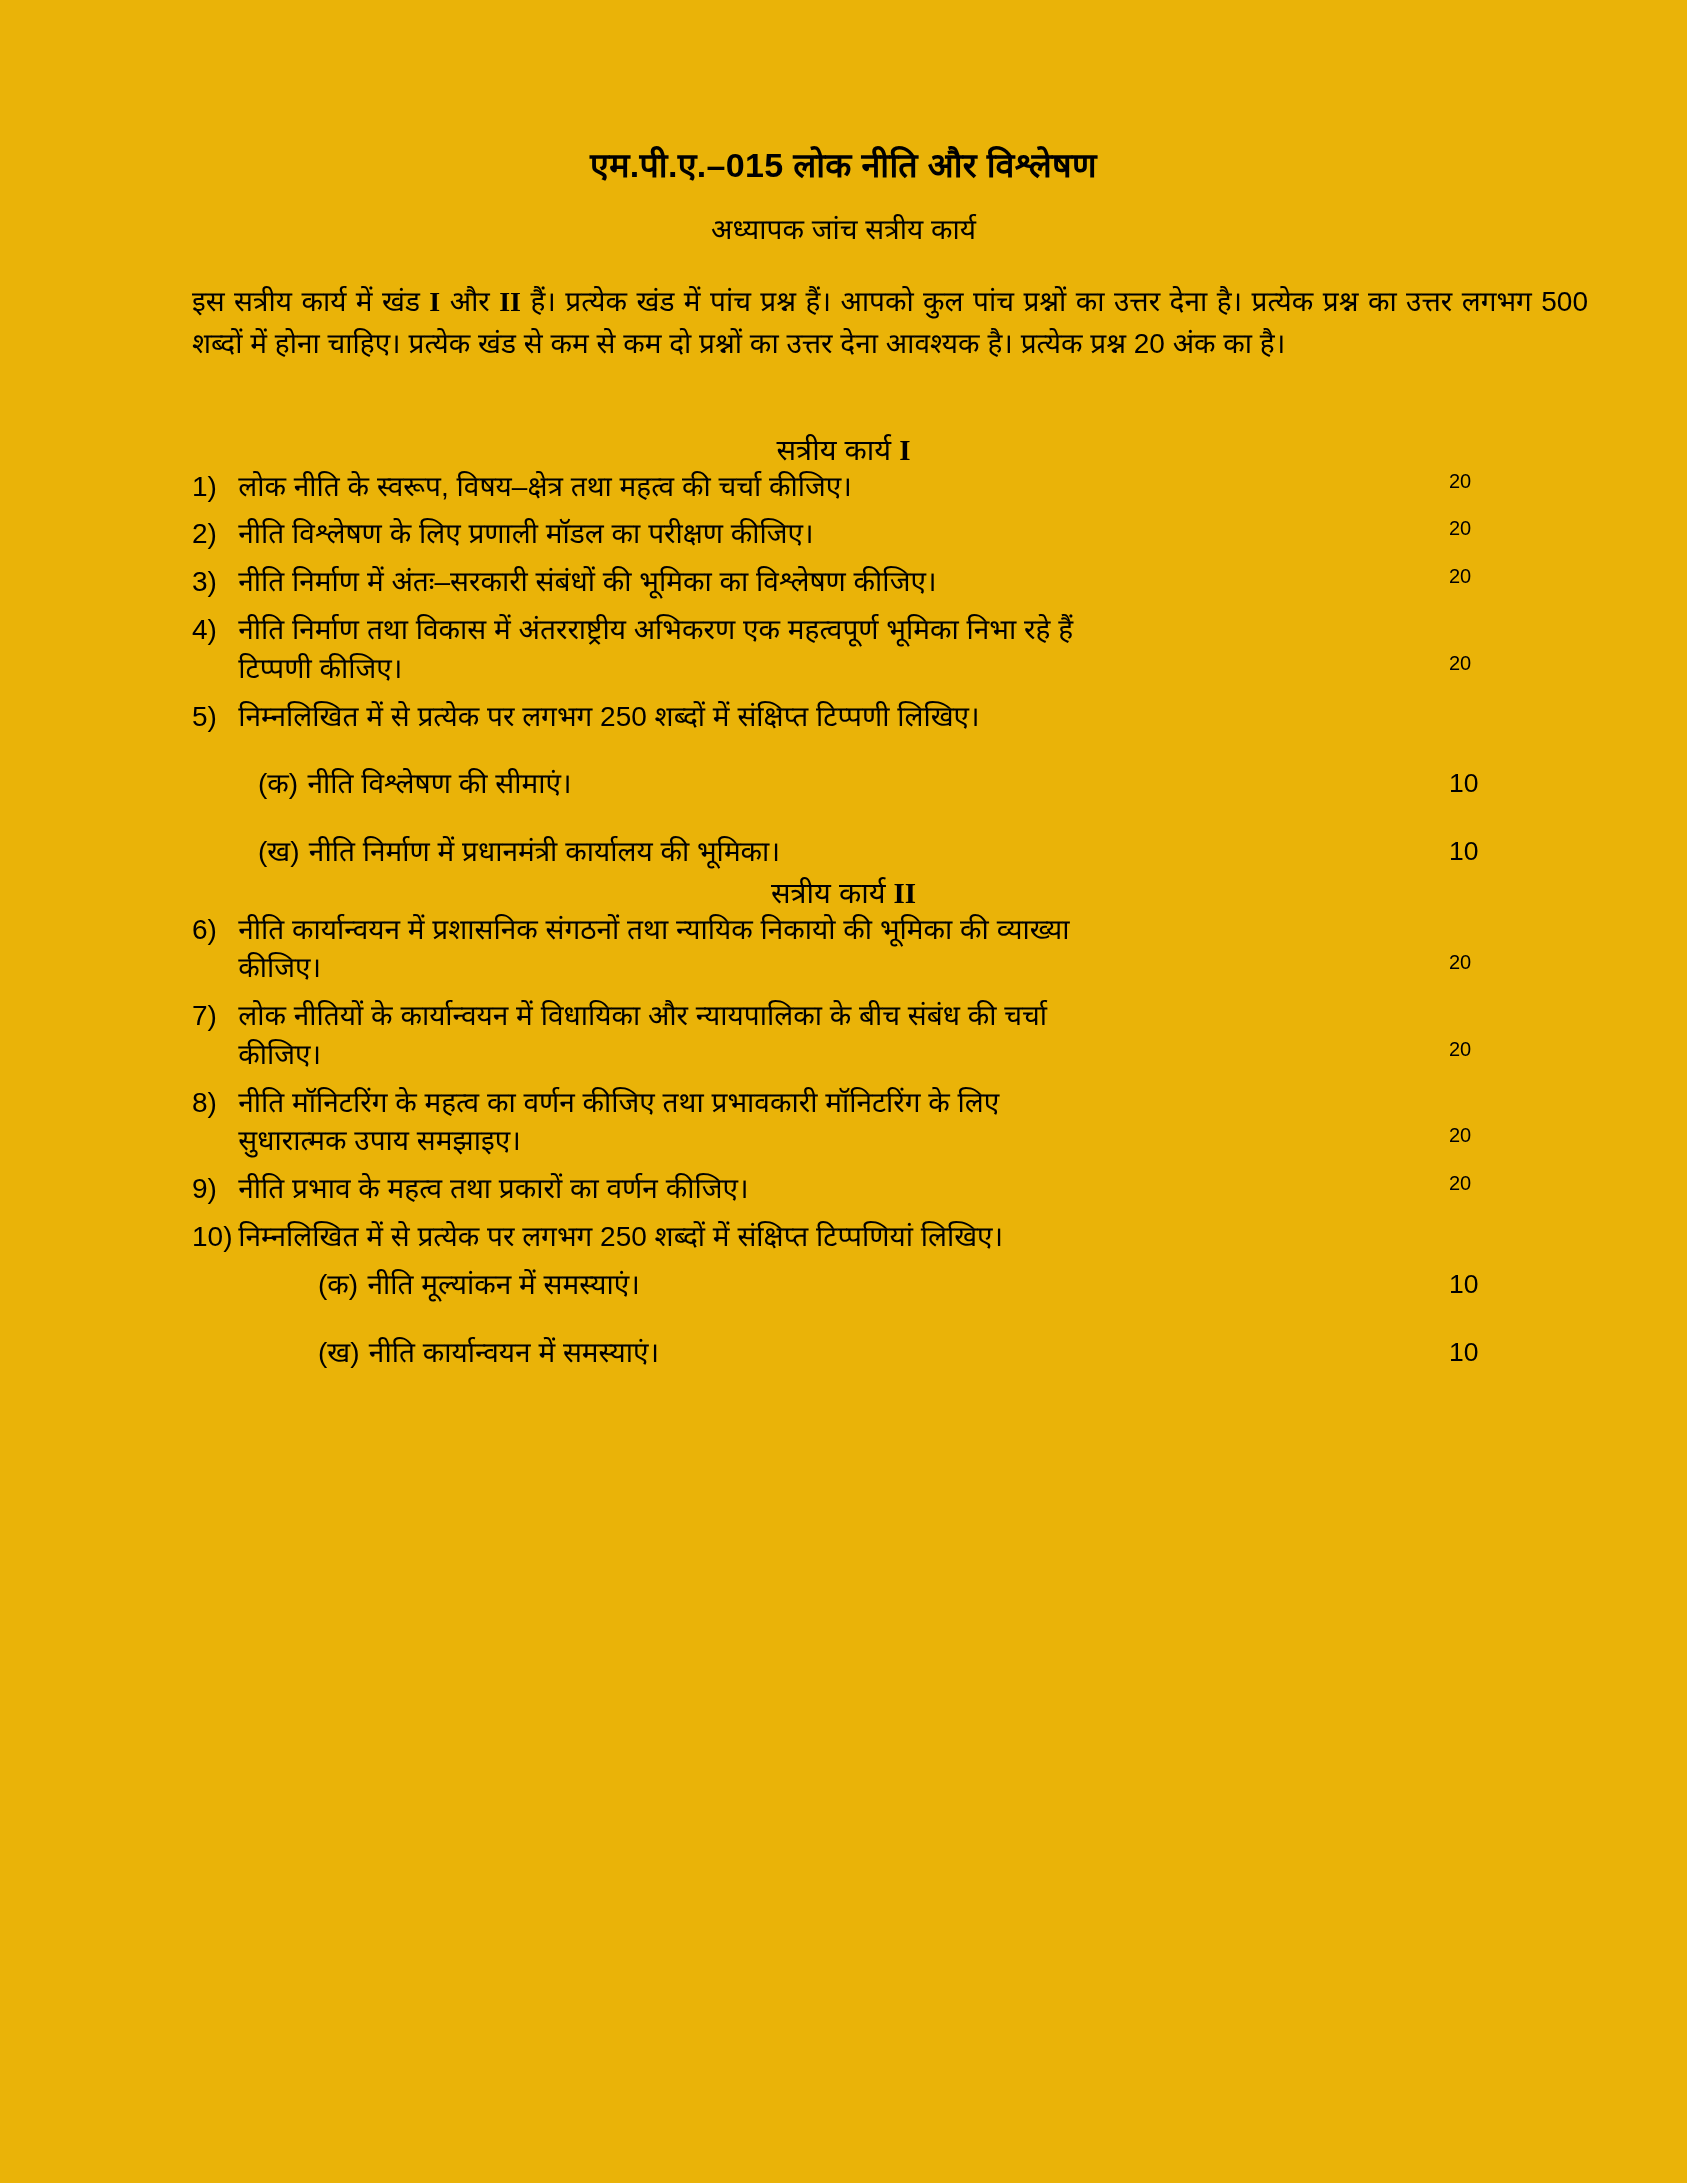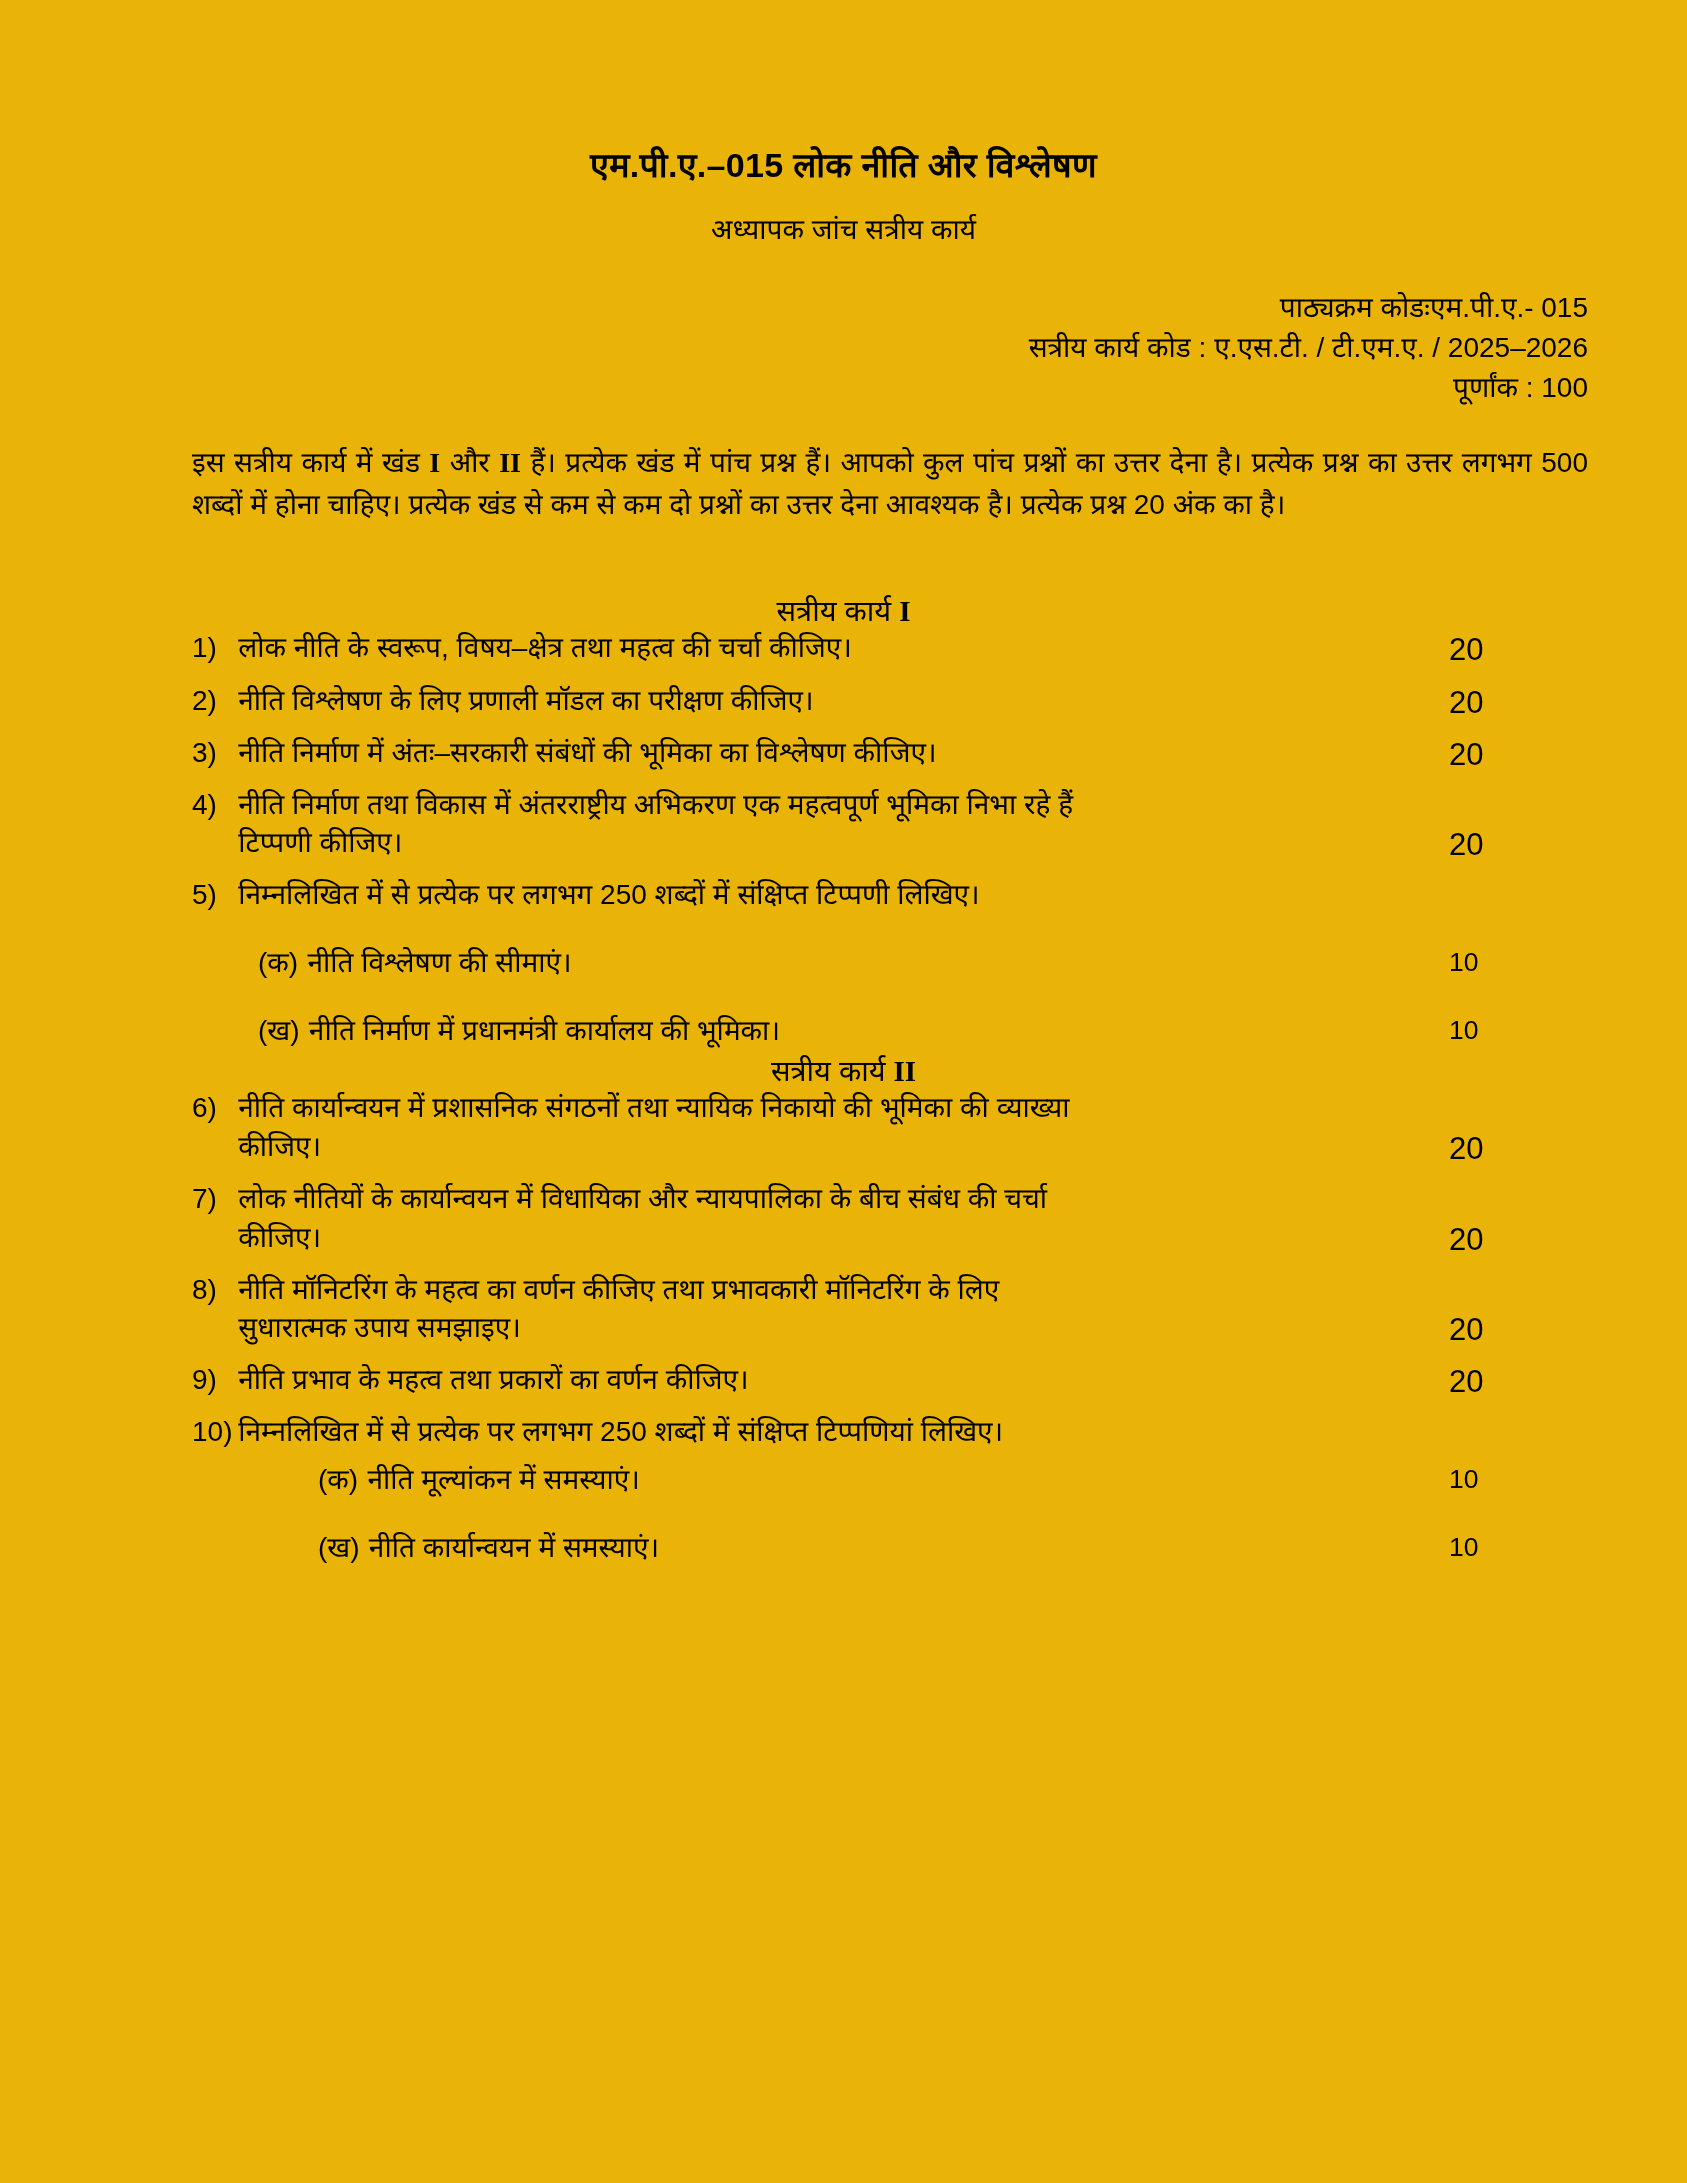--- a/index.html
+++ b/index.html
@@ -107,21 +107,21 @@
   .qtext {
     flex: 1 1 auto;
     padding-left: 5.3px;
   }
   .qmark {
     flex: 0 0 auto;
     width: 139px;
     text-align: left;
     padding-left: 74px;
     font-family: "Liberation Sans", "DejaVu Sans", sans-serif;
-    font-size: 31px;
+    font-size: 20px;
   }
   .qrow.two-line {
     display: block;
   }
   .qrow.two-line .l1 {
     display: flex;
     align-items: flex-start;
   }
   .qrow.two-line .l2 {
     display: flex;
@@ -155,25 +155,20 @@
   .spacer-md { height: 29px; }
 </style>
 </head>
 <body>
 
 <div class="page">
 
   <div class="doc-title">एम.पी.ए.–015 लोक नीति और विश्लेषण</div>
   <div class="doc-subtitle">अध्यापक जांच सत्रीय कार्य</div>
 
-  <div class="meta">
-    <span class="meta-line">पाठ्यक्रम कोडःएम.पी.ए.- 015</span>
-    <span class="meta-line">सत्रीय कार्य कोड : ए.एस.टी. / टी.एम.ए. / 2025–2026</span>
-    <span class="meta-line">पूर्णांक : 100</span>
-  </div>
 
   <p class="instructions"><span>इस सत्रीय कार्य में खंड </span><span class="roman">I</span><span> और </span><span class="roman">II</span><span> हैं। प्रत्येक खंड में पांच प्रश्न हैं। आपको कुल पांच प्रश्नों का उत्तर  देना है। प्रत्येक प्रश्न का उत्तर लगभग 500 शब्दों में होना चाहिए। प्रत्येक खंड से कम से कम दो प्रश्नों का उत्तर देना आवश्यक है। प्रत्येक प्रश्न 20 अंक का है।</span></p>
 
   <div class="section-heading" id="section-1-heading"><span>सत्रीय कार्य </span><span class="roman">I</span></div>
 
   <div class="qlist">
 
     <div class="qrow">
       <span class="qnum">1)</span>
       <span class="qtext">लोक नीति के स्वरूप, विषय–क्षेत्र तथा महत्व की चर्चा कीजिए।</span>

